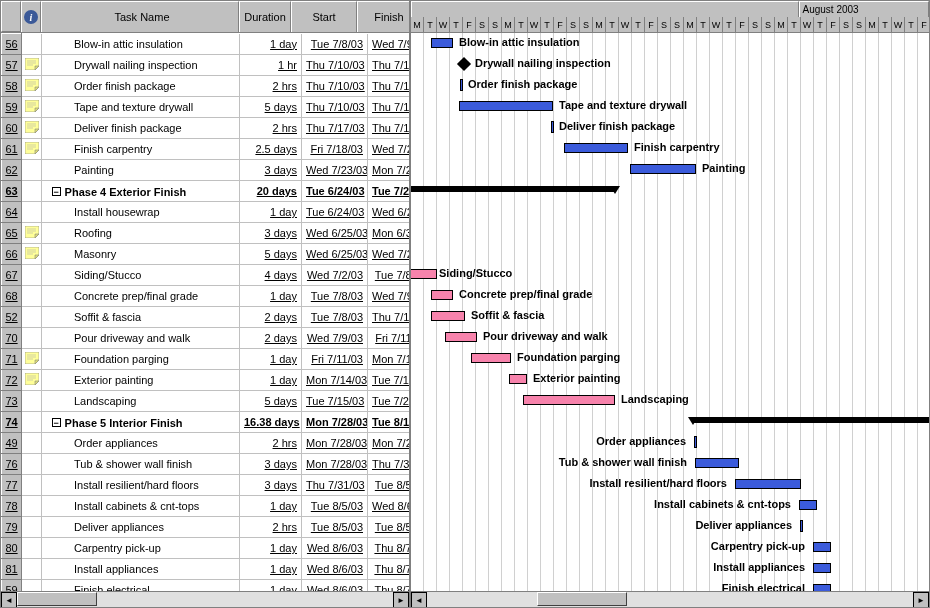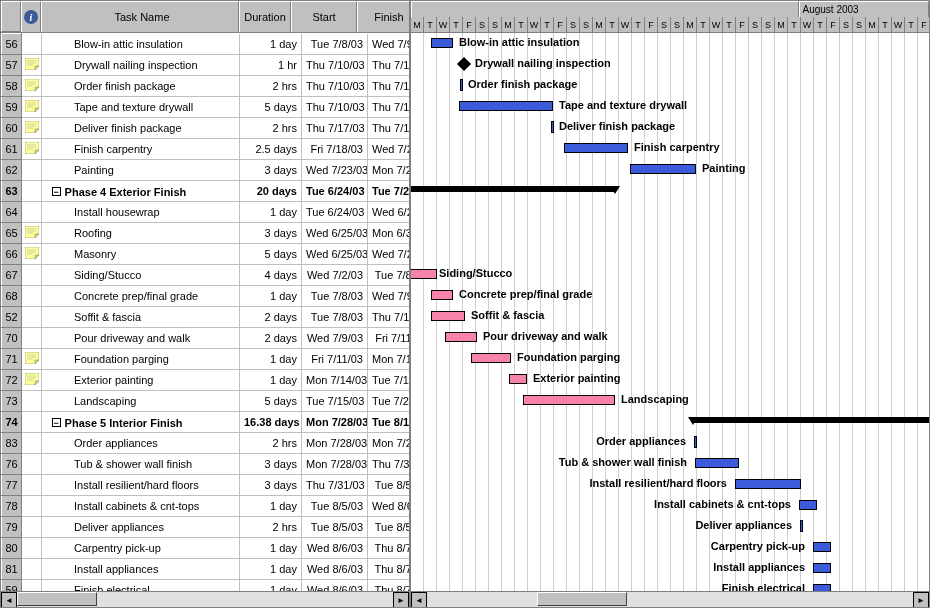--- a/index.html
+++ b/index.html
@@ -70,21 +70,21 @@
     border-radius: 7px;
     display: inline-flex;
     align-items: center; justify-content: center;
     font-weight: bold;
     font-size: 10px;
     font-style: italic;
     font-family: Georgia, serif;
   }
 
   
-  .grid-body { overflow: hidden; flex:1; }
+  .grid-body { overflow: hidden; flex:1;text-decoration:underline; }
   table.grid { border-collapse: collapse; width: 100%; table-layout: fixed; }
   table.grid tr { height: 21px; }
   table.grid td {
     border-right: 1px solid #c0c0c0;
     border-bottom: 1px solid #c0c0c0;
     padding: 0 4px;
     white-space: nowrap;
     overflow: hidden;
     font-size: 11px;
     vertical-align: middle;
@@ -503,21 +503,21 @@
                 <td style="text-align: center; padding: 0px;"></td>
                 <td class="task-name"><span class="outline" style="padding-left: 5.6px;">
                     <span class="outline-toggle">−</span>
                     <span>Phase 5 Interior Finish</span>
                   </span></td>
                 <td class="dur">16.38 days</td>
                 <td class="date">Mon 7/28/03</td>
                 <td class="date">Tue 8/19/03</td>
               </tr>
               <tr>
-                <td class="rownum">83</td>
+                <td class="rownum">49</td>
                 <td style="text-align: center; padding: 0px;"></td>
                 <td class="task-name"><span class="outline" style="padding-left: 28px;">
                     <span>Order appliances</span>
                   </span></td>
                 <td class="dur">2 hrs</td>
                 <td class="date">Mon 7/28/03</td>
                 <td class="date">Mon 7/28/03</td>
               </tr>
               <tr>
                 <td class="rownum">76</td>

